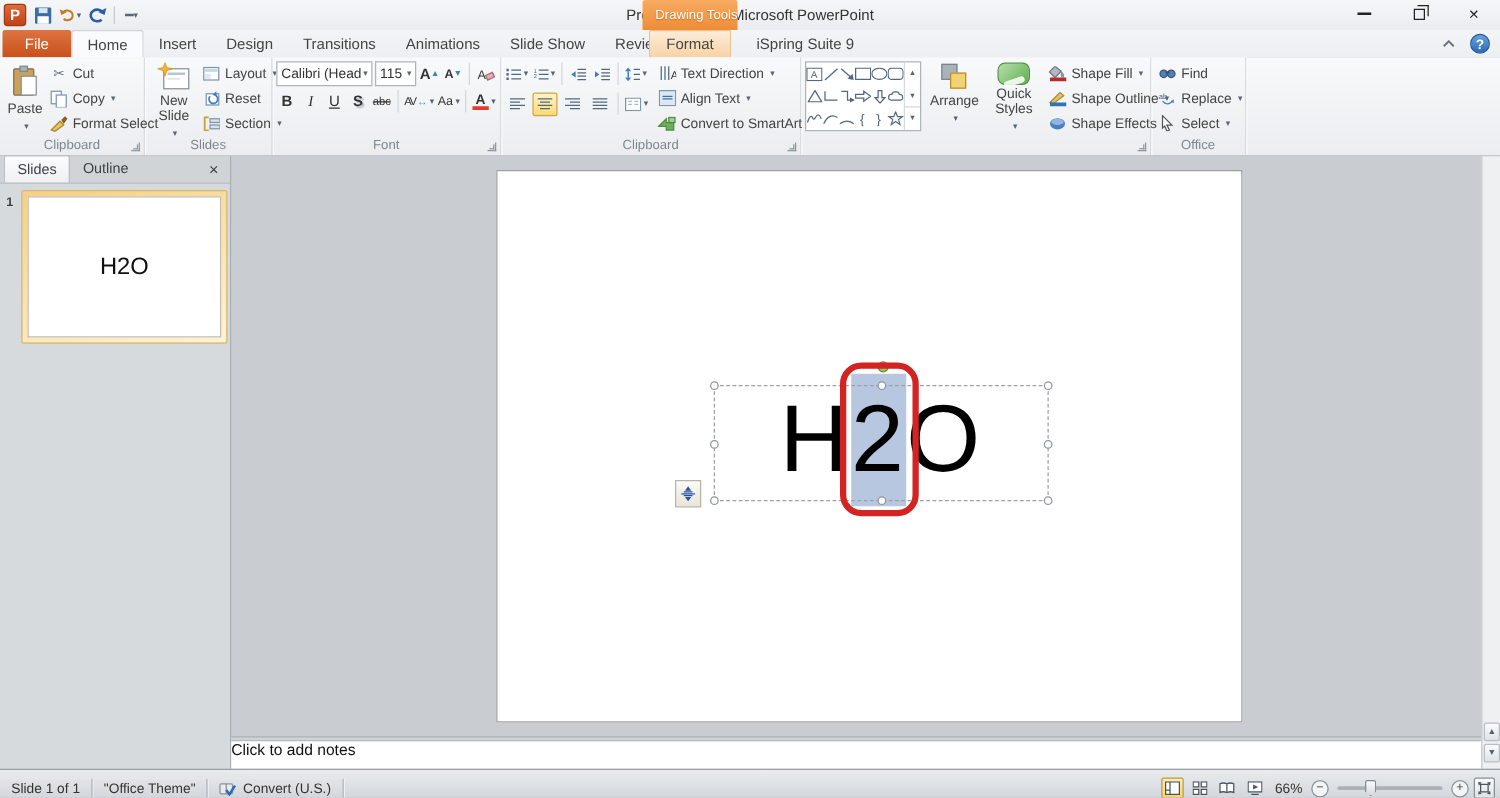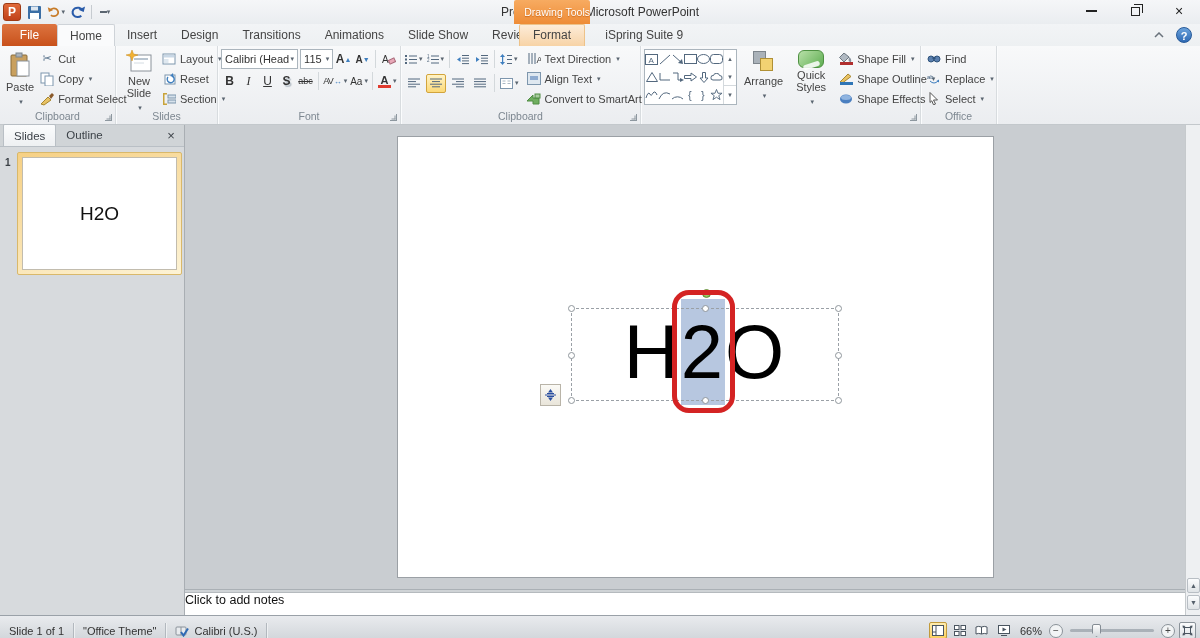--- a/index.html
+++ b/index.html
@@ -697,21 +697,21 @@
 
 <div class="statusbar">
   <span class="scell">Slide 1 of 1</span>
   <span class="scell">"Office Theme"</span>
   <span class="scell">
     <svg width="14" height="12" viewBox="0 0 14 12">
         <rect x="1" y="2" width="10" height="8" rx="1" fill="#e8ebee" stroke="#8a929a"></rect>
         <line x1="6" y1="2" x2="6" y2="10" stroke="#8a929a"></line>
         <polyline points="6,7 8.5,10.5 13,3.5" fill="none" stroke="#2f6ab4" stroke-width="2"></polyline>
       </svg>
-    <span>Calibri (U.S.)</span>
+    <span>Convert (U.S.)</span>
   </span>
   <span class="sright">
     <span class="vbtn on">
       <svg width="12" height="11" viewBox="0 0 12 11">
           <rect x="0.5" y="0.5" width="11" height="10" fill="#fff" stroke="#4a5560"></rect>
           <line x1="4" y1="0.5" x2="4" y2="10.5" stroke="#4a5560"></line>
           <line x1="0.5" y1="7" x2="4" y2="7" stroke="#4a5560"></line>
         </svg>
     </span>
     <span class="vbtn">

